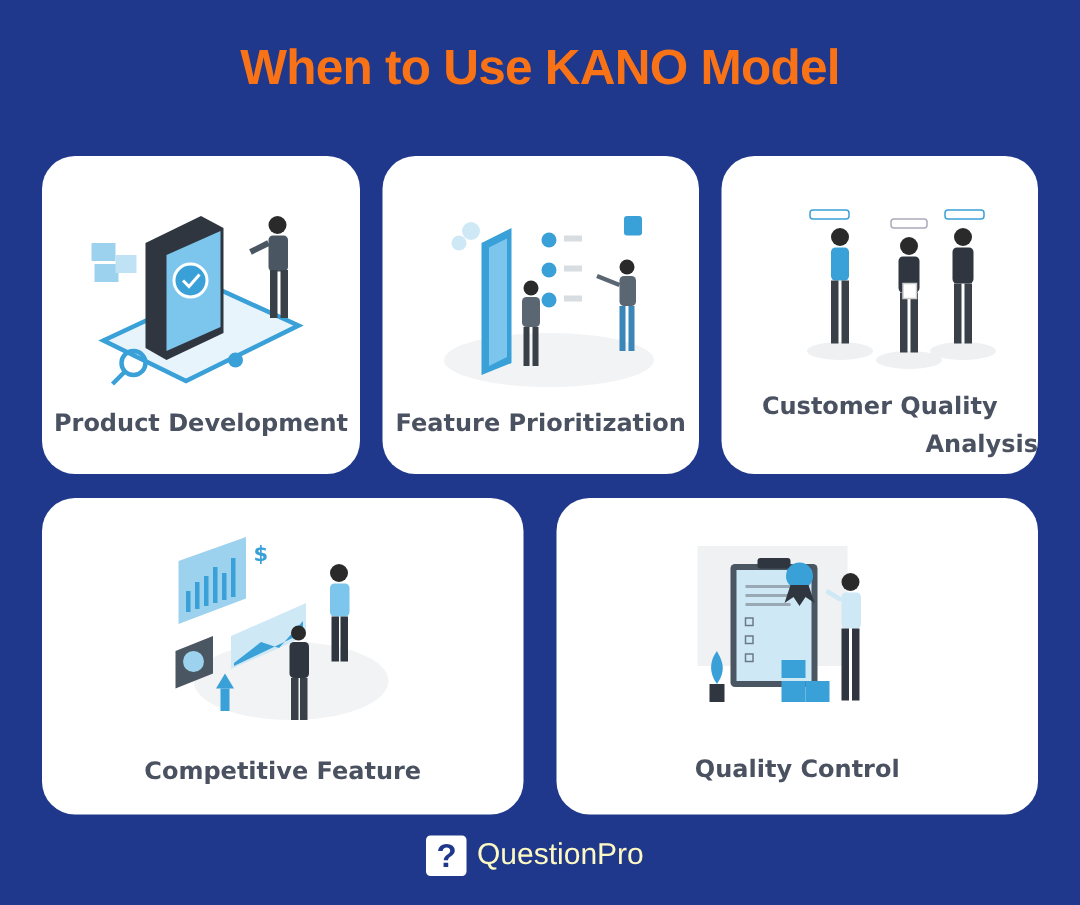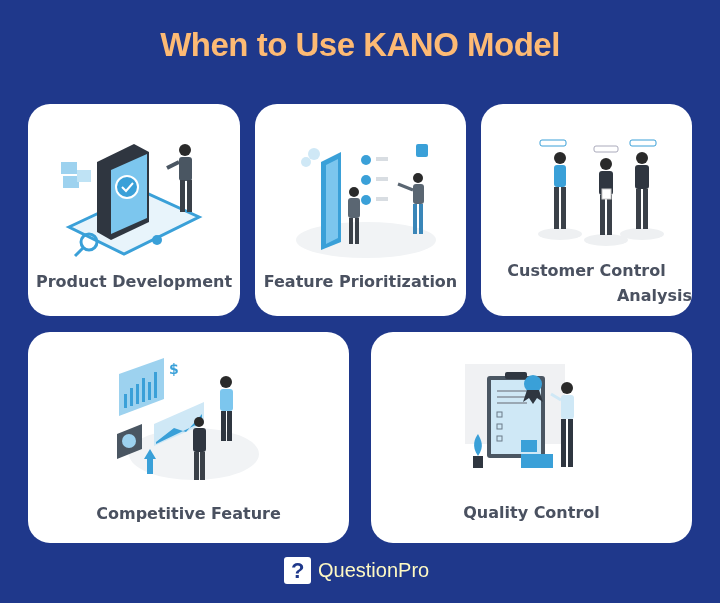--- a/index.html
+++ b/index.html
@@ -1,17 +1,17 @@
 <!DOCTYPE html>
 <html><head>
 <meta charset="utf-8">
 <style>
   html, body { margin:0; padding:0; }
   body { width:720px; height:603px; background:#1f388b; position:relative; overflow:hidden; font-family:"DejaVu Sans", sans-serif; }
-  .title { position:absolute; left:0; top:26px; width:720px; text-align:center; color:#fdba74; font-family:"Liberation Sans", sans-serif; font-weight:bold; font-size:33px; letter-spacing:-0.5px; }
+  .title { position:absolute; left:0; top:26px; width:720px; text-align:center; color:#f97316; font-family:"Liberation Sans", sans-serif; font-weight:bold; font-size:33px; letter-spacing:-0.5px; }
   .card { position:absolute; background:#fff; border-radius:22px; box-sizing:border-box; }
   .card .label { position:absolute; left:0; right:0; text-align:center; color:#4a5160; font-weight:bold; font-size:16px; line-height:24px; }
   .illus { position:absolute; left:50%; transform:translateX(-50%); }
   .footer { position:absolute; left:284px; top:557px; display:flex; align-items:center; gap:7px; }
   .logo-box { width:27px; height:27px; background:#fff; border-radius:3px; position:relative; }
   .logo-text { color:#fef9c3; font-family:"Liberation Sans", sans-serif; font-size:20px; }
 </style>
 </head>
 <body>
 
@@ -81,21 +81,21 @@
     <circle cx="104" cy="30" r="6" fill="#2a2a2a"></circle>
       <rect x="97" y="37" width="14" height="24" rx="3" fill="#2f3640"></rect>
     <rect x="98" y="61" width="5" height="40" fill="#3a4048"></rect>
       <rect x="105" y="61" width="5" height="40" fill="#3a4048"></rect>
     <rect x="100" y="55" width="9" height="10" fill="#fff" stroke="#ccc"></rect>
     <circle cx="140" cy="24" r="6" fill="#2a2a2a"></circle>
       <rect x="133" y="31" width="14" height="24" rx="3" fill="#2f3640"></rect>
     <rect x="134" y="55" width="5" height="40" fill="#3a4048"></rect>
       <rect x="141" y="55" width="5" height="40" fill="#3a4048"></rect>
   </svg>
-  <div class="label" style="top:155px;">Customer Control</div>
+  <div class="label" style="top:155px;">Customer Quality</div>
   <div class="label" style="top:180px;text-align:right;">Analysis</div>
 </div>
 
 <div class="card" style="left:28px; top:332px; width:321px; height:211px;">
   <svg class="illus" style="top:22px;" width="150" height="130" viewBox="0 0 150 130">
     <ellipse cx="80" cy="100" rx="65" ry="26" fill="#f1f3f5"></ellipse>
     <polygon points="5,20 50,4 50,45 5,62" fill="#9dd2ef"></polygon>
     <g fill="#3aa0d8">
         <rect x="10" y="40" width="3" height="14"></rect>
         <rect x="16" y="34" width="3" height="18"></rect>

